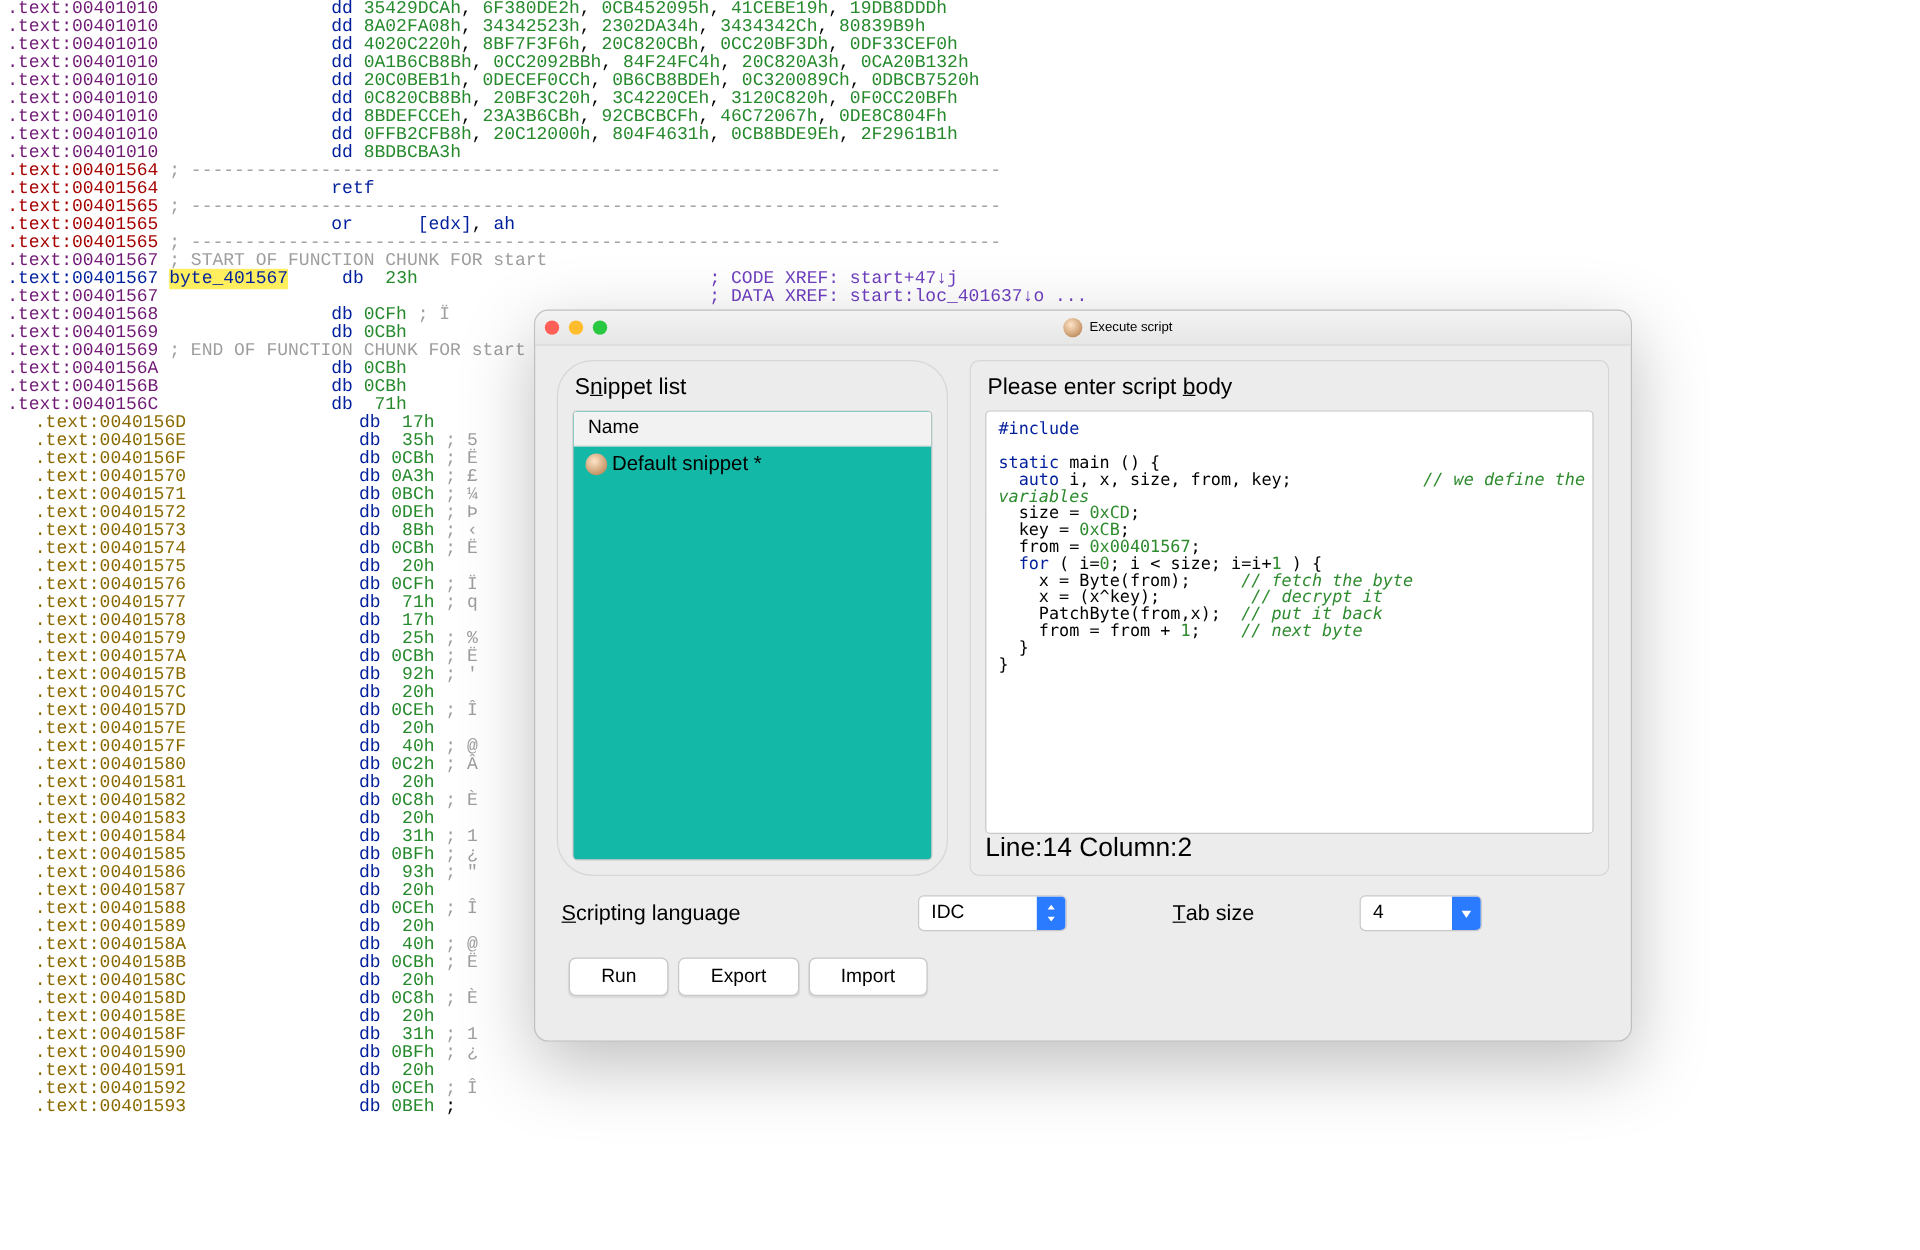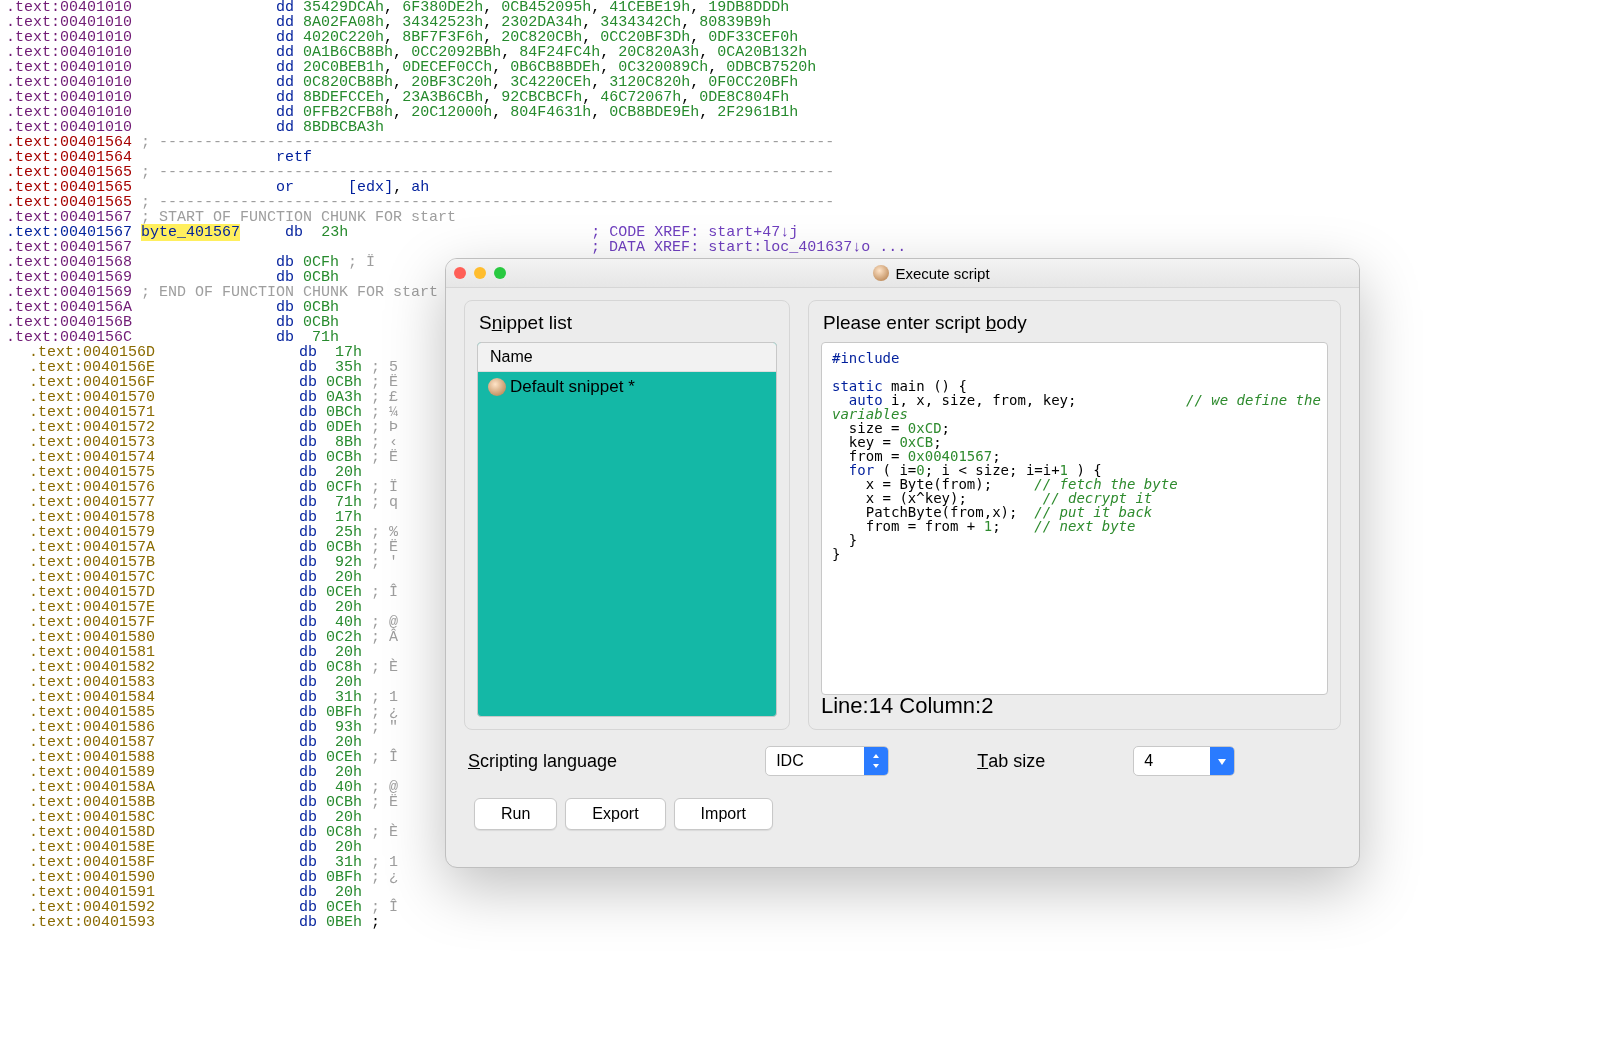--- a/index.html
+++ b/index.html
@@ -43,21 +43,21 @@
     box-shadow:0 20px 60px rgba(0,0,0,.25);
     font-family:-apple-system,BlinkMacSystemFont,"Helvetica Neue",Arial,sans-serif;
     color:#000;
     overflow:hidden;
   }
   .titlebar{
     height:28px;
     display:flex; align-items:center;
     border-bottom:1px solid #d6d6d6;
     background:linear-gradient(#f3f3f3,#e6e6e6);
-    font-size:15px;
+    font-size:11px;
     padding:0 8px;
     text-align:right;
   }
   .traffic{display:flex;gap:8px;margin-right:6px;}
   .tl{width:12px;height:12px;border-radius:50%;}
   .tl.r{background:#ff5f57;}
   .tl.y{background:#ffbd2e;}
   .tl.g{background:#28c940;}
   .titlebar .t-center{flex:1;display:flex;align-items:center;justify-content:center;gap:6px;}
   .ida-ico{width:16px;height:16px;border-radius:50%;background:radial-gradient(circle at 40% 35%,#ffe4c8,#ae753f);}
@@ -158,21 +158,21 @@
       <span class="tl g"></span>
     </div>
     <div class="t-center">
       <span class="ida-ico"></span>
       <span>Execute script</span>
     </div>
   </div>
 
   <div class="panels">
 
-    <div class="panel" style="flex:0 0 300px;">
+    <div class="panel" style="flex:0 0 300px;border-radius:30px;">
       <div class="panel-title" id="snip-title">S<u>n</u>ippet list</div>
       <div class="snip-box">
         <div class="snip-head">Name</div>
         <div class="snip-item">
           <span class="ico"></span>
           <span>Default snippet *</span>
         </div>
       </div>
     </div>
 

